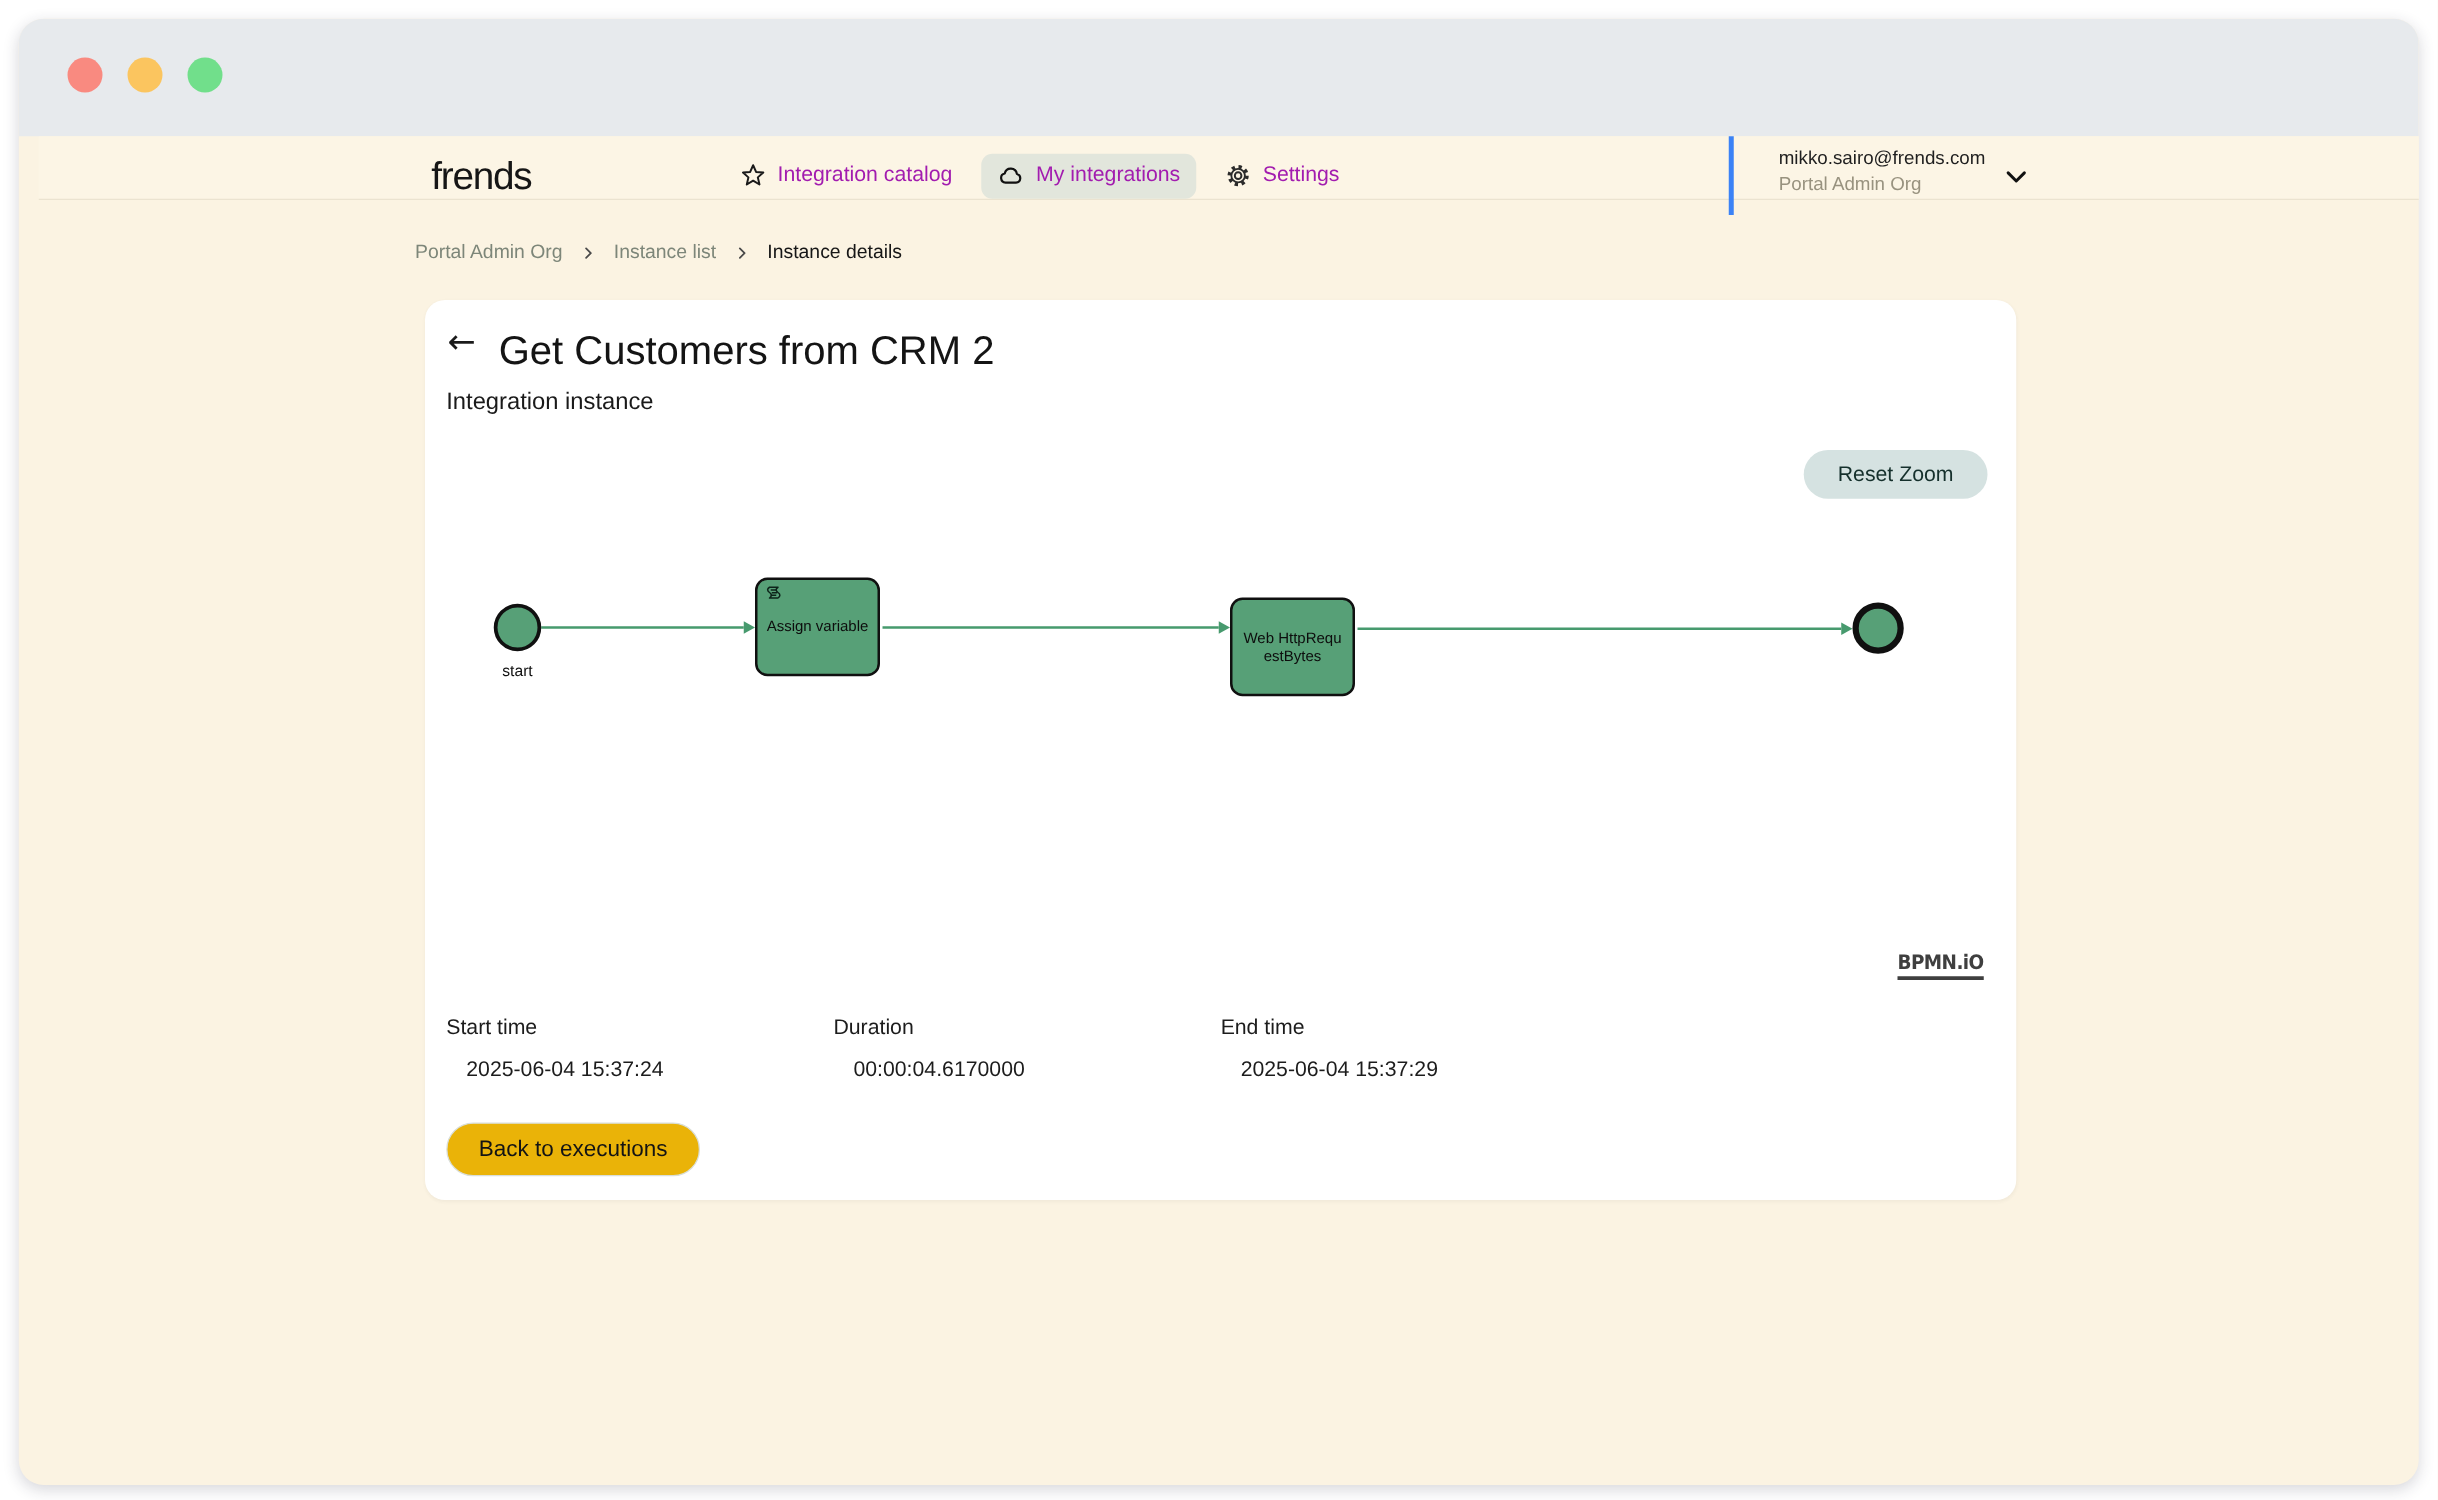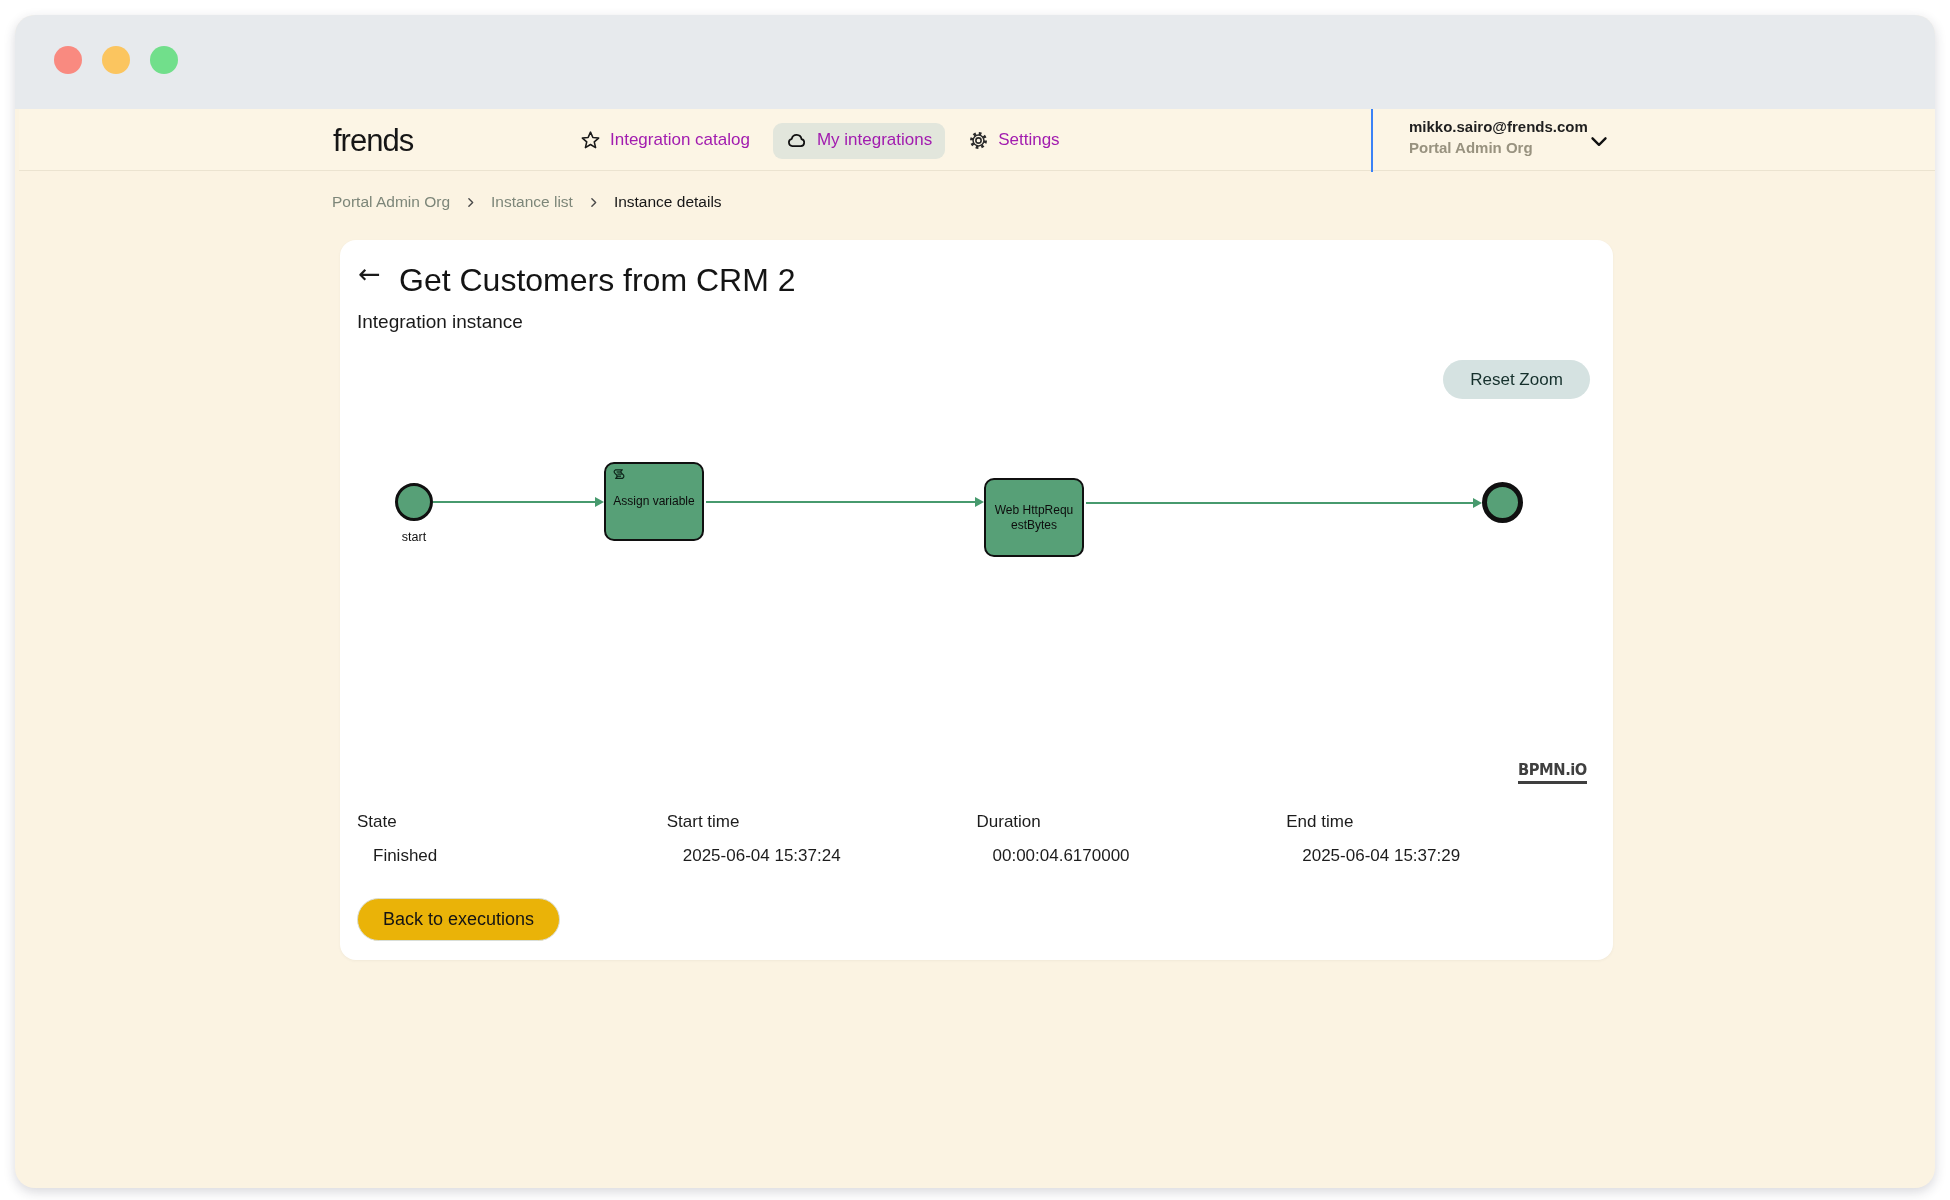--- a/index.html
+++ b/index.html
@@ -17,31 +17,31 @@
   .window{position:absolute;left:15px;top:15px;width:1920px;height:1173px;
     border-radius:20px;overflow:hidden;background:#FBF3E2;
     box-shadow:0 4px 12px rgba(40,40,60,.18);}
   
   .chrome{position:absolute;left:0;top:0;width:100%;height:94px;background:#E7EAED;}
   .traffic{position:absolute;top:31px;width:28px;height:28px;border-radius:50%;}
   .t-red{left:39px;background:var(--traffic-red);}
   .t-yellow{left:87px;background:var(--traffic-yellow);}
   .t-green{left:135px;background:var(--traffic-green);}
   
-  .header{position:absolute;left:4px;top:94px;width:100%;height:62px;background:#FCF5E5;
+  .header{position:absolute;left:16px;top:94px;width:100%;height:51px;background:#FCF5E5;
     border-bottom:1px solid #EBE3D0;}
   .logo{position:absolute;left:314px;top:0;height:63px;display:flex;align-items:center;
     font-size:31px;font-weight:500;letter-spacing:-1px;color:#161616;cursor:default;}
   .nav{position:absolute;left:548px;top:0;height:63px;display:flex;align-items:center;gap:10px;}
   .nav-item{display:flex;align-items:flex-start;gap:9px;padding:7px 13px;border-radius:9px;
     font-size:17px;font-weight:500;color:#a21caf;white-space:nowrap;cursor:pointer;}
   .nav-item.active{background:var(--nav-active-bg);}
   .nav-item svg{display:block;}
-  .user{position:absolute;right:0;top:0;height:63px;width:568px;border-left:2px solid #3b82f6;
-    display:flex;align-items:center;font-weight:bold;}
+  .user{position:absolute;right:0;top:0;height:63px;width:568px;border-left:4px solid #3b82f6;
+    display:flex;align-items:center;}
   .user-texts{position:absolute;left:36px;top:9px;}
   .user-email{font-size:15px;color:#1f1f1f;}
   .user-org{font-size:15px;color:#98927F;margin-top:4px;}
   .user-chevron{position:absolute;left:213px;top:19px;cursor:pointer;}
   
   .breadcrumb{position:absolute;left:317px;top:178px;display:flex;align-items:center;gap:14px;
     font-size:15.5px;}
   .crumb{color:#7D8679;cursor:pointer;}
   .crumb.current{color:#161616;font-weight:500;cursor:default;}
   .crumb-sep{display:flex;align-items:center;}
@@ -190,24 +190,20 @@
     <div class="task task-2">
       <span class="task-label">Web HttpRequestBytes</span>
     </div>
 
     <div class="evt-end"></div>
 
     <div class="bpmn-logo">BPMN.iO</div>
 
     <div class="details">
       <div>
-        <div class="detail-label">State</div>
-        <div class="detail-value">Finished</div>
-      </div>
-      <div>
         <div class="detail-label">Start time</div>
         <div class="detail-value">2025-06-04 15:37:24</div>
       </div>
       <div>
         <div class="detail-label">Duration</div>
         <div class="detail-value">00:00:04.6170000</div>
       </div>
       <div>
         <div class="detail-label">End time</div>
         <div class="detail-value">2025-06-04 15:37:29</div>

